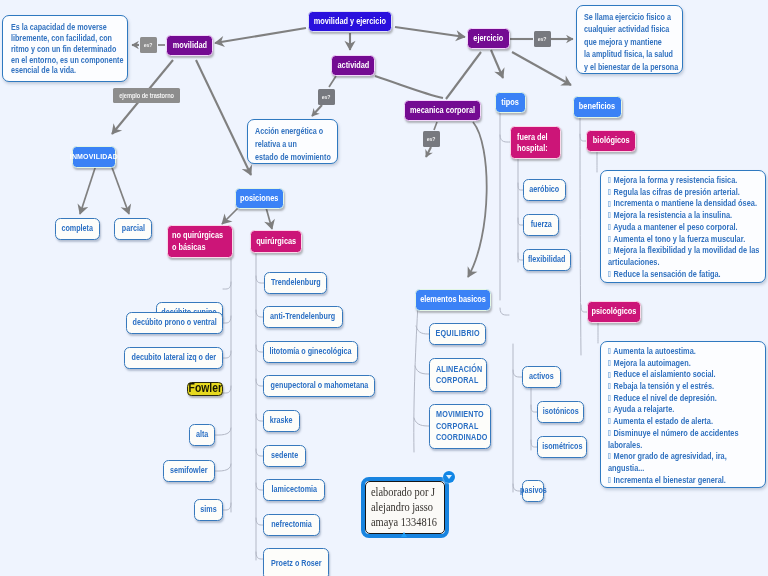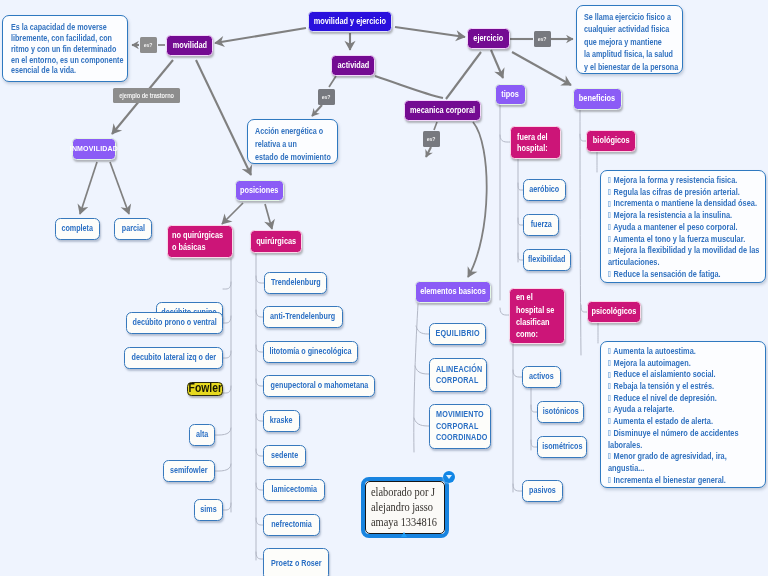--- a/index.html
+++ b/index.html
@@ -11,22 +11,22 @@
 .node{position:absolute;box-sizing:border-box;display:flex;flex-direction:column;
  align-items:center;justify-content:center;text-align:center;line-height:1.12;}
 
 
 .n-purple{background:#740b92;color:#fff;border-radius:4.5px;font-weight:bold;
  border:1px solid #f3d7fb;box-shadow:1px 2px 2px rgba(60,60,60,.35);}
 
 .n-blue{background:#2a10dd;color:#fff;border-radius:4.5px;font-weight:bold;
  border:1px solid #dfe0f7;box-shadow:1px 2px 2px rgba(60,60,60,.35);}
 
-.n-green{background:#8b5cf6;color:#fff;border-radius:4.5px;font-weight:bold;
- border:1px solid #e3f6e5;box-shadow:1px 2px 2px rgba(60,60,60,.35);}
+.n-green{background:#3b82f6;color:#fff;border-radius:4.5px;font-weight:bold;
+ border:1px solid #e3f6e5;box-shadow:1px 2px 2px rgba(60,60,60,.35);margin-top:8px;}
 
 .n-pink{background:#cc1578;color:#fff;border-radius:4.5px;font-weight:bold;
  border:1px solid #fbd8e9;box-shadow:1px 2px 2px rgba(60,60,60,.35);}
 
 .n-yellow{background:#e6d91e;color:#181805;border-radius:4.5px;font-weight:bold;
  border:1.5px solid #2a2a10;box-shadow:1px 2px 2px rgba(60,60,60,.35);}
 
 .n-white{background:#fdfdfa;color:#2a6fc4;border-radius:5.5px;font-weight:bold;
  border:1.6px solid #3779bd;box-shadow:1px 2px 2px rgba(100,120,150,.42);}
 
@@ -321,36 +321,30 @@
 <div class="node n-white" style="left:523px;top:179px;width:43px;height:22px;font-size:8.3px;">
   <span>aeróbico</span>
 </div>
 <div class="node n-white" style="left:523px;top:214px;width:36px;height:22px;font-size:8.3px;">
   <span>fuerza</span>
 </div>
 <div class="node n-white" style="left:523px;top:249px;width:48px;height:22px;font-size:8.3px;">
   <span>flexibilidad</span>
 </div>
 
-<div class="node n-pink" style="left:509px;top:288px;width:56px;height:56px;font-size:8.5px;align-items:flex-start;padding:5px 6px;text-align:left;line-height:1.45;">
-  <span style="white-space:pre-line;">en el
-hospital se
-clasifican
-como:</span>
-</div>
 <div class="node n-white" style="left:522px;top:366px;width:39px;height:22px;font-size:8.3px;">
   <span>activos</span>
 </div>
 <div class="node n-white" style="left:537px;top:401px;width:47px;height:22px;font-size:8.3px;">
   <span>isotónicos</span>
 </div>
 <div class="node n-white" style="left:537px;top:436px;width:50px;height:22px;font-size:8.3px;">
   <span>isométricos</span>
 </div>
-<div class="node n-white" style="left:522px;top:480px;width:41px;height:22px;font-size:8.3px;">
+<div class="node n-white" style="left:522px;top:480px;width:22px;height:22px;font-size:8.3px;">
   <span>pasivos</span>
 </div>
 
 <div class="node n-green" style="left:573px;top:88px;width:49px;height:22px;font-size:8.5px;">
   <span>beneficios</span>
 </div>
 <div class="node n-pink" style="left:586px;top:130px;width:50px;height:22px;font-size:8.5px;">
   <span>biológicos</span>
 </div>
 <div class="node n-note" style="left:600px;top:170px;width:166px;height:113px;font-size:8.5px;padding:4px 7px;line-height:1.38;">

